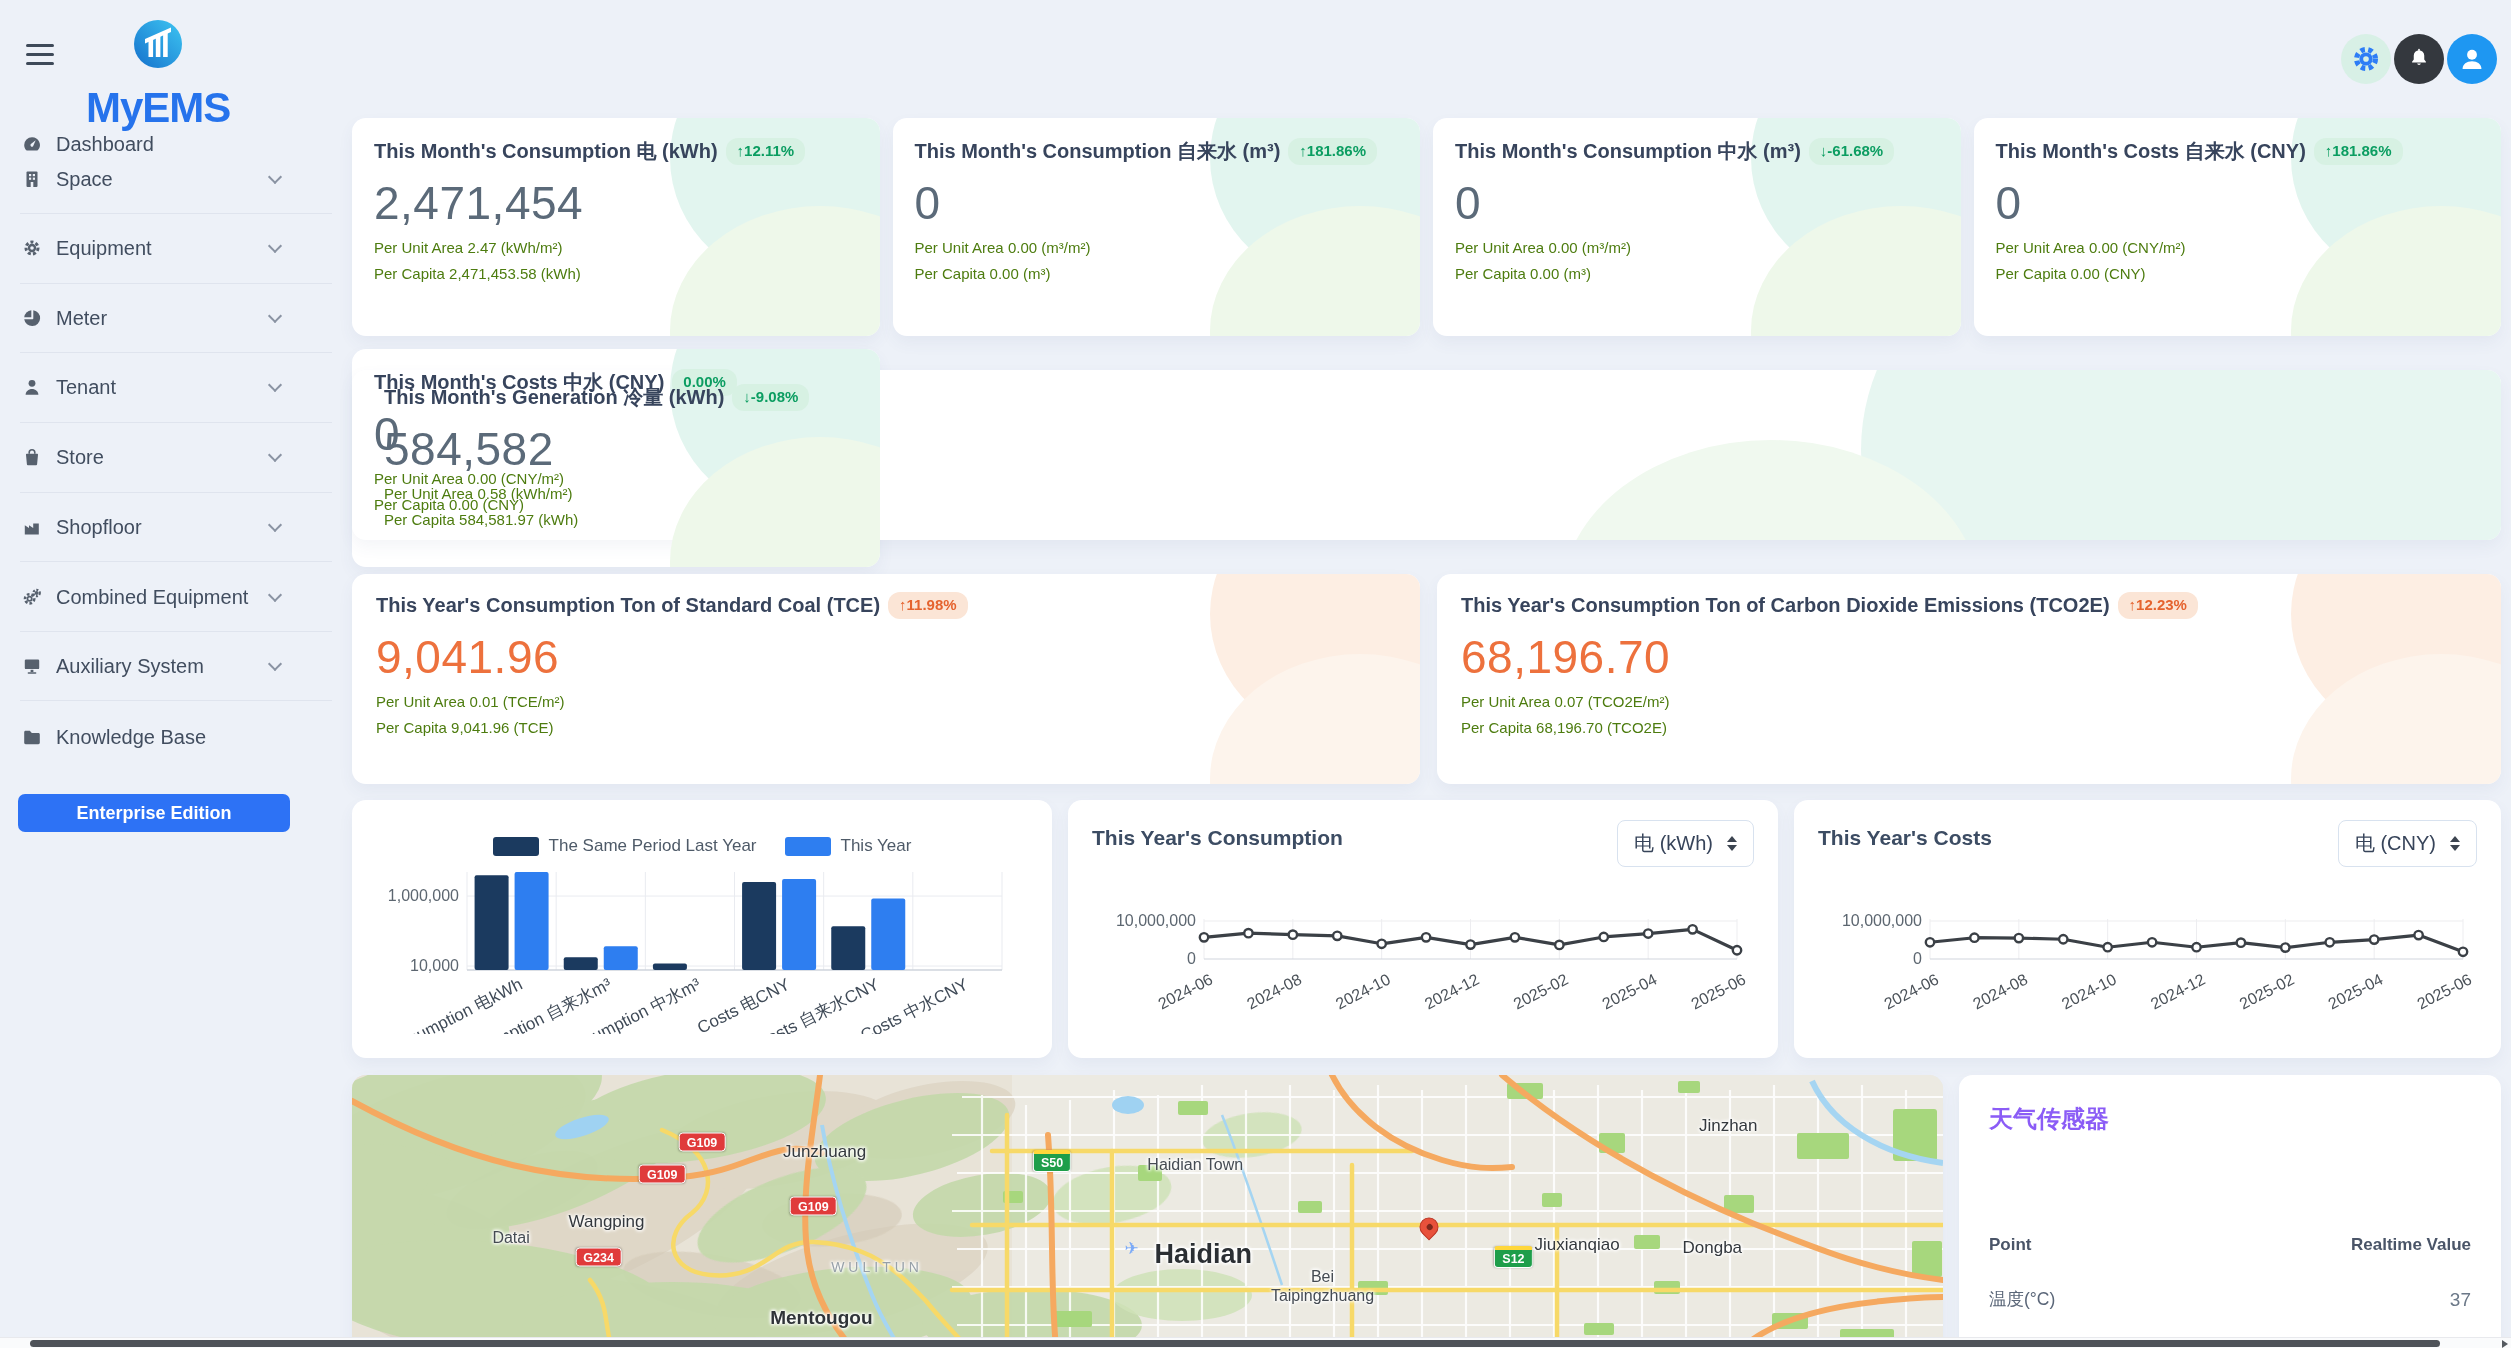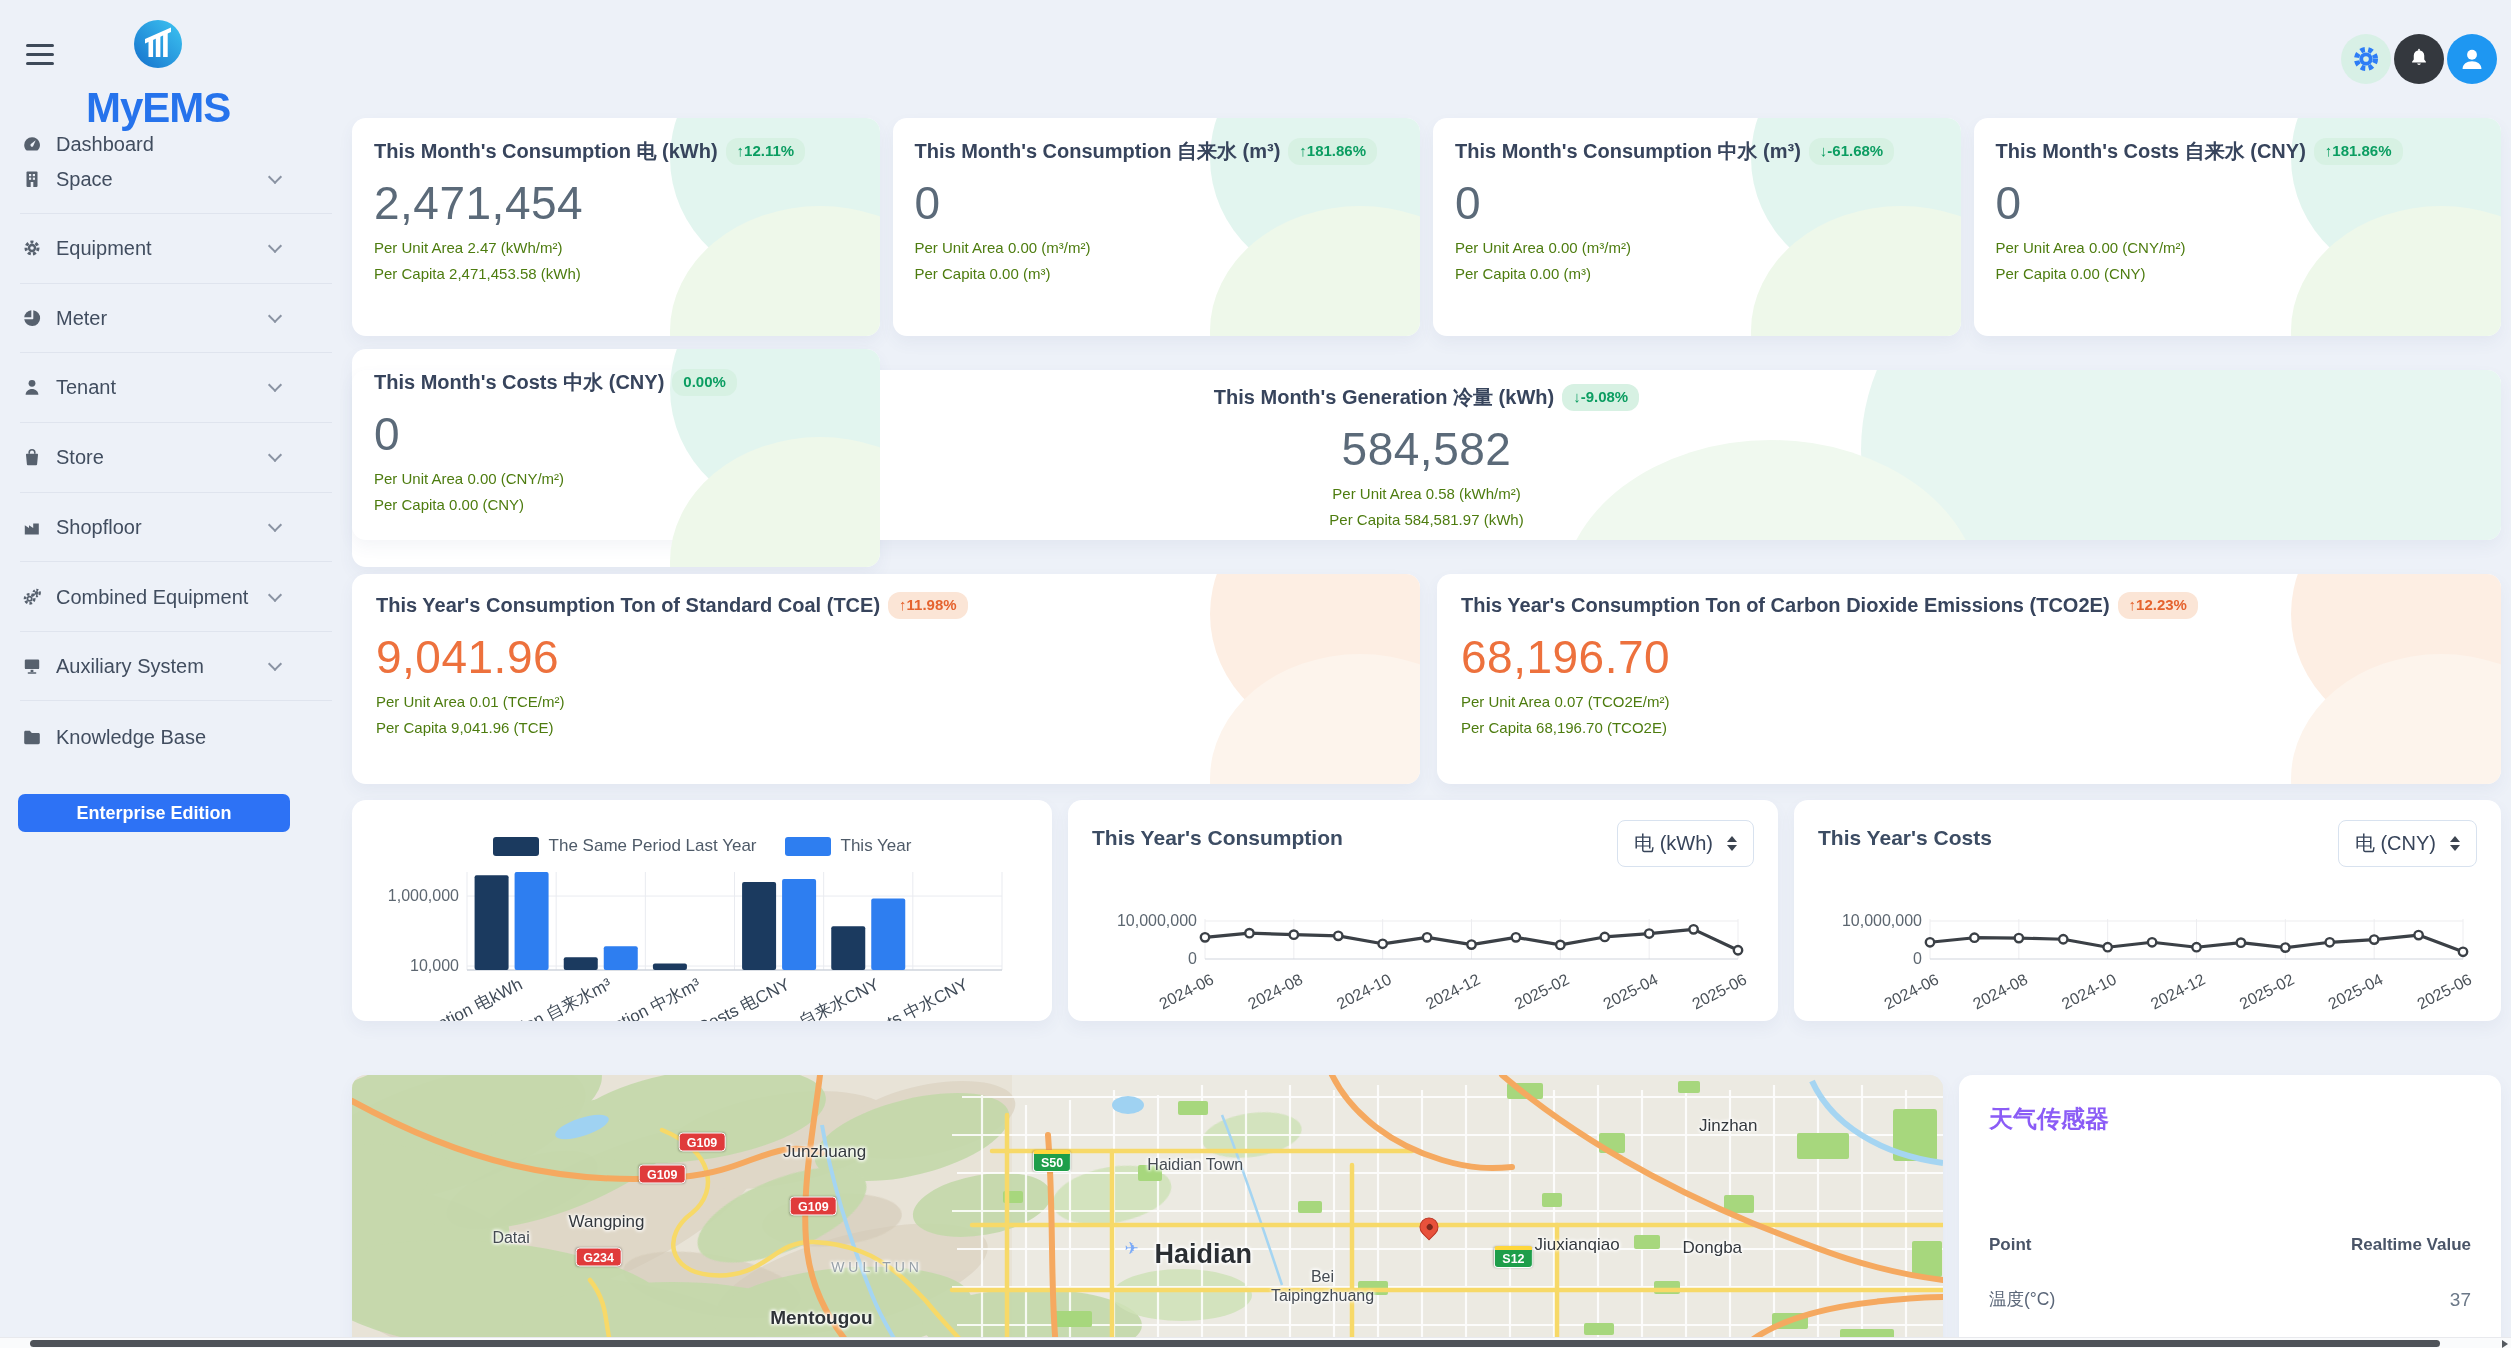--- a/index.html
+++ b/index.html
@@ -23,25 +23,25 @@
   .side-item .lbl { position:absolute; left:56px; font-size:20px; font-weight:500; color:#414d5f; }
   .chev { position:absolute; left:270px; top:17px; width:10px; height:10px; border-right:2.2px solid #8a93a3; border-bottom:2.2px solid #8a93a3; transform:rotate(45deg); }
   .side-div { position:absolute; left:20px; width:312px; height:1px; background:#dfe4ee; }
   .ent-btn { position:absolute; left:18px; top:694px; width:272px; height:38px; background:#2d72f5; border-radius:7px; color:#fff; font-size:18px; font-weight:700; text-align:center; line-height:38px; cursor:pointer; }
 
   
   .card { background:#fff; border-radius:14px; box-shadow:0 7px 16px rgba(70,90,130,.06); position:relative; overflow:hidden; }
   .row1 { position:absolute; left:352px; top:118px; width:2149px; display:grid; grid-template-columns:repeat(4,1fr); gap:13px; }
   .row1 .card { height:218px; padding:20px 22px; }
   .row2 { position:absolute; left:352px; top:370px; width:2149px; }
-  .row2 .card { height:170px; padding:14px 22px;text-align:center; }
+  .row2 .card { height:170px; padding:14px 32px; }
   .row3 { position:absolute; left:352px; top:574px; width:1854px; display:grid; grid-template-columns:1068px 1064px; gap:17px; }
   .row3 .card { height:210px; padding:18px 24px; }
   .row4 { position:absolute; left:352px; top:800px; width:2149px; display:grid; grid-template-columns:700px 710px 707px; gap:16px; }
-  .row4 .card { height:221px;text-align:center; }
+  .row4 .card { height:258px; }
   .row5 { position:absolute; left:352px; top:1075px; width:2149px; display:grid; grid-template-columns:1591px 542px; gap:16px; }
 
   .kpi-title { font-size:20px; line-height:1.38; font-weight:600; color:#37445c; position:relative; z-index:2; }
   .badge { display:inline-block; background:#d7f1e3; color:#0b9d61; font-size:15px; font-weight:700; padding:3px 11px; border-radius:12px; margin-left:8px; vertical-align:2px; white-space:nowrap; }
   .badge.orange { background:#fbe5d6; color:#e5632e; }
   .kpi-value { font-size:46px; font-weight:500; color:#5b6a79; letter-spacing:.5px; margin-top:10px; position:relative; z-index:2; }
   .kpi-value.orange { color:#ed713d; }
   .kpi-sub { font-size:15px; color:#4d7c0f; margin-top:9px; position:relative; z-index:2; }
   .blob { position:absolute; border-radius:50%; z-index:1; }
   .b1 { width:280px; height:260px; right:-70px; top:-90px; background:#e2f5ef; }

